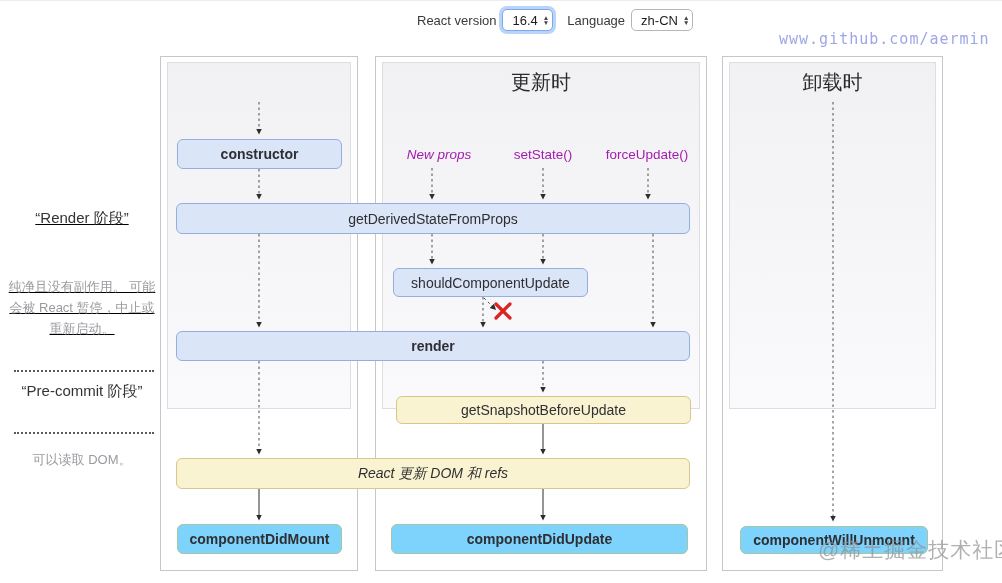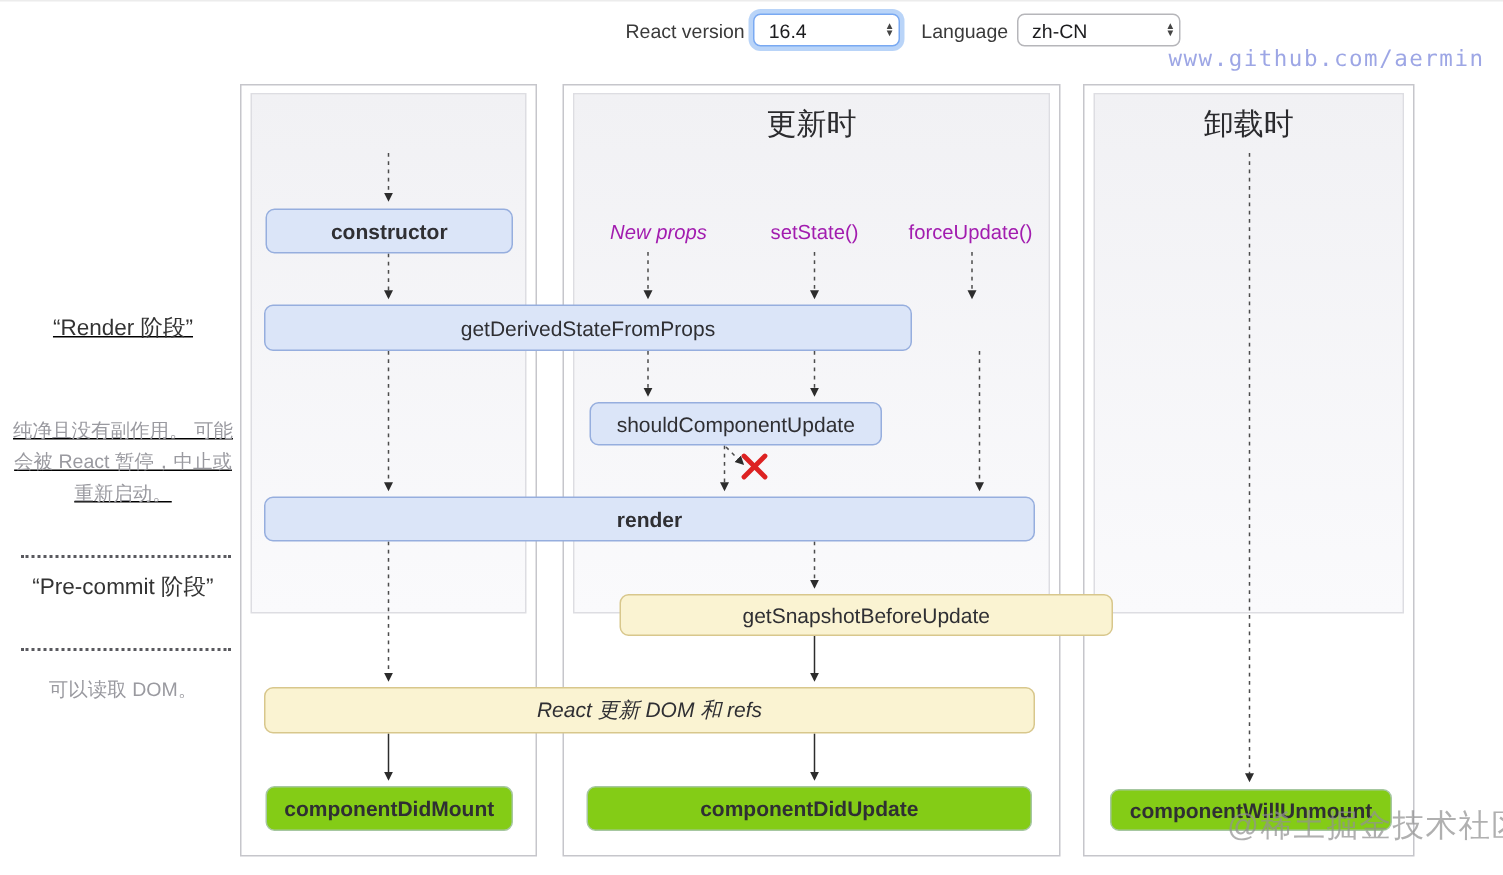--- a/index.html
+++ b/index.html
@@ -2,21 +2,21 @@
 <html><head>
 <meta charset="utf-8">
 <style>
   * { box-sizing: border-box; }
   body { margin:0; background:#ffffff; font-family:"Liberation Sans", sans-serif; }
   .stage { position:relative; width:1002px; height:583px; background:#fff; overflow:hidden; border-top:1px solid #ececec; }
 
   
   .toolbar { position:absolute; top:6px; left:417px; height:26px; display:flex; align-items:center; font-size:13px; color:#3a3a3a; z-index:6; }
   .tb-label { margin-right:6px; white-space:nowrap; }
-  .select { display:flex; align-items:center; background:#fff; border:1px solid #b6b6ba; border-radius:5px; padding:2px 3px 2px 9px; height:22px; font-size:13px; color:#1c1c1e; cursor:pointer;gap:47px; }
+  .select { display:flex; align-items:center; background:#fff; border:1px solid #b6b6ba; border-radius:5px; padding:2px 3px 2px 9px; height:22px; font-size:13px; color:#1c1c1e; cursor:pointer; }
   .select.focused { border-color:#79a9f2; box-shadow:0 0 0 3px rgba(100,160,240,.45); }
   .stepper { display:flex; flex-direction:column; align-items:center; margin-left:5px; line-height:5px; font-size:6.5px; color:#444; }
   .lang { margin-left:14px; }
 
   
   .wm-top { position:absolute; left:779px; top:29px; font-family:"DejaVu Sans Mono", monospace; font-size:15px; letter-spacing:1px; color:rgba(140,150,225,.85); z-index:6; }
   .wm-bottom { position:absolute; left:818px; top:535px; font-size:21px; letter-spacing:1px; color:rgba(145,145,145,.72); z-index:7; white-space:nowrap; }
 
   
   .phase-note { position:absolute; left:6px; width:152px; text-align:center; z-index:3; }
@@ -26,21 +26,21 @@
 
   
   .col { position:absolute; top:55px; height:515px; background:#fff; border:1px solid #c6c6cb; z-index:1; }
   .col-inner { position:absolute; border:1px solid #dddde2; background:linear-gradient(180deg,#f1f1f4 0%,#fafafc 100%); z-index:1; }
   .col-header { position:absolute; width:100%; top:12px; text-align:center; font-size:20px; color:#2b2b2e; z-index:2; }
 
   
   .box { position:absolute; display:flex; align-items:center; justify-content:center; font-size:14px; color:#2f2f33; border-radius:6px; border:1px solid; z-index:4; cursor:pointer; }
   .box.blue   { background:#dbe5f8; border-color:#96aede; }
   .box.yellow { background:#faf3d2; border-color:#d8c78c; }
-  .box.green  { background:#84cc16; border-color:#a6c7a0; }
+  .box.green  { background:#7dd3fc; border-color:#a6c7a0; }
   .bold   { font-weight:bold; }
   .italic { font-style:italic; }
 
   .trigger { position:absolute; font-size:13.5px; color:#a21caf; z-index:2; white-space:nowrap; transform:translateX(-50%);text-align:right; }
 
   .arrows { position:absolute; left:0; top:0; z-index:3; pointer-events:none; }
   .redx { position:absolute; left:493px; top:300px; z-index:5; }
 </style>
 </head>
 <body>
@@ -125,22 +125,22 @@
 
     <line x1="833" y1="101" x2="833" y2="519" stroke="#4c4c4c" stroke-dasharray="2.5 3" marker-end="url(#ah)"></line>
   </svg>
 
   <svg class="redx" width="20" height="20" viewBox="0 0 20 20">
     <line x1="3" y1="3" x2="17" y2="17" stroke="#dd2222" stroke-width="3.2" stroke-linecap="round"></line>
     <line x1="17" y1="3" x2="3" y2="17" stroke="#dd2222" stroke-width="3.2" stroke-linecap="round"></line>
   </svg>
 
   <div class="box blue bold" style="left:177px; top:138px; width:165px; height:30px;">constructor</div>
-  <div class="box blue" style="left:176px; top:202px; width:432px; height:31px;">getDerivedStateFromProps</div>
+  <div class="box blue" style="left:176px; top:202px; width:514px; height:31px;">getDerivedStateFromProps</div>
   <div class="box blue" style="left:393px; top:267px; width:195px; height:29px;">shouldComponentUpdate</div>
   <div class="box blue bold" style="left:176px; top:330px; width:514px; height:30px;text-align:right;">render</div>
-  <div class="box yellow" style="left:413px; top:395px; width:329px; height:28px;">getSnapshotBeforeUpdate</div>
+  <div class="box yellow" style="left:396px; top:395px; width:295px; height:28px;">getSnapshotBeforeUpdate</div>
   <div class="box yellow italic" style="left:176px; top:457px; width:514px; height:31px;">React 更新 DOM 和 refs</div>
   <div class="box green bold" style="left:177px; top:523px; width:165px; height:30px;">componentDidMount</div>
   <div class="box green bold" style="left:391px; top:523px; width:297px; height:30px;">componentDidUpdate</div>
   <div class="box green bold" style="left:740px; top:525px; width:188px; height:28px;">componentWillUnmount</div>
 
 </div>
 
 </body></html>

